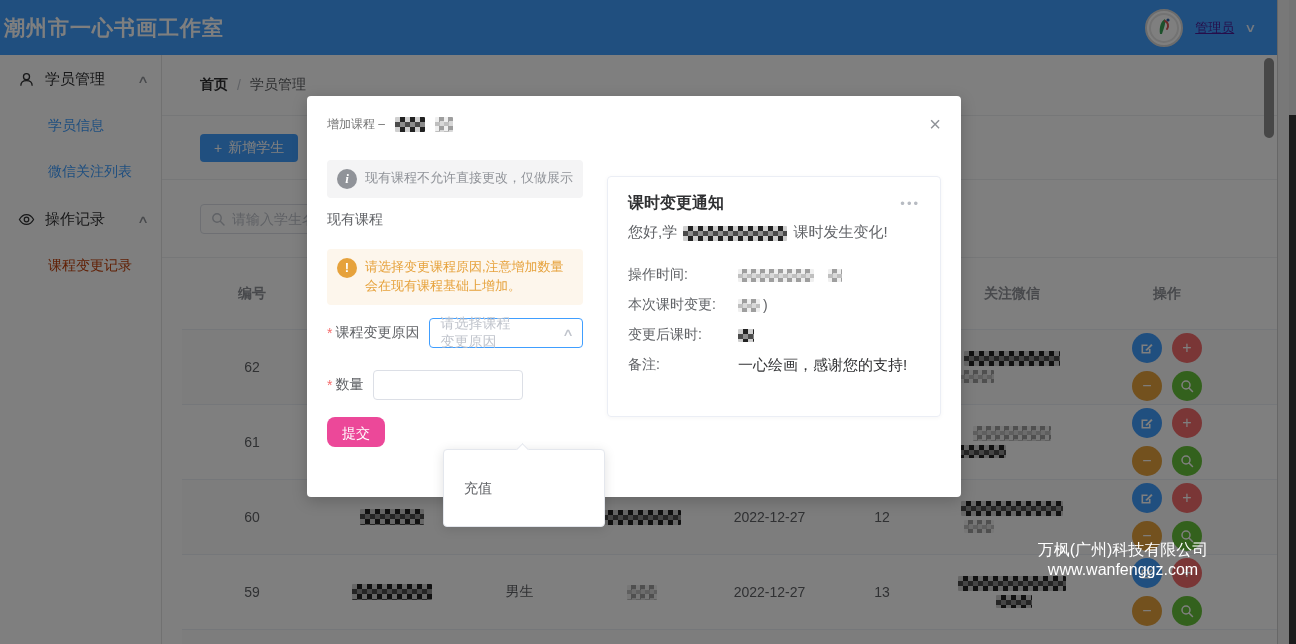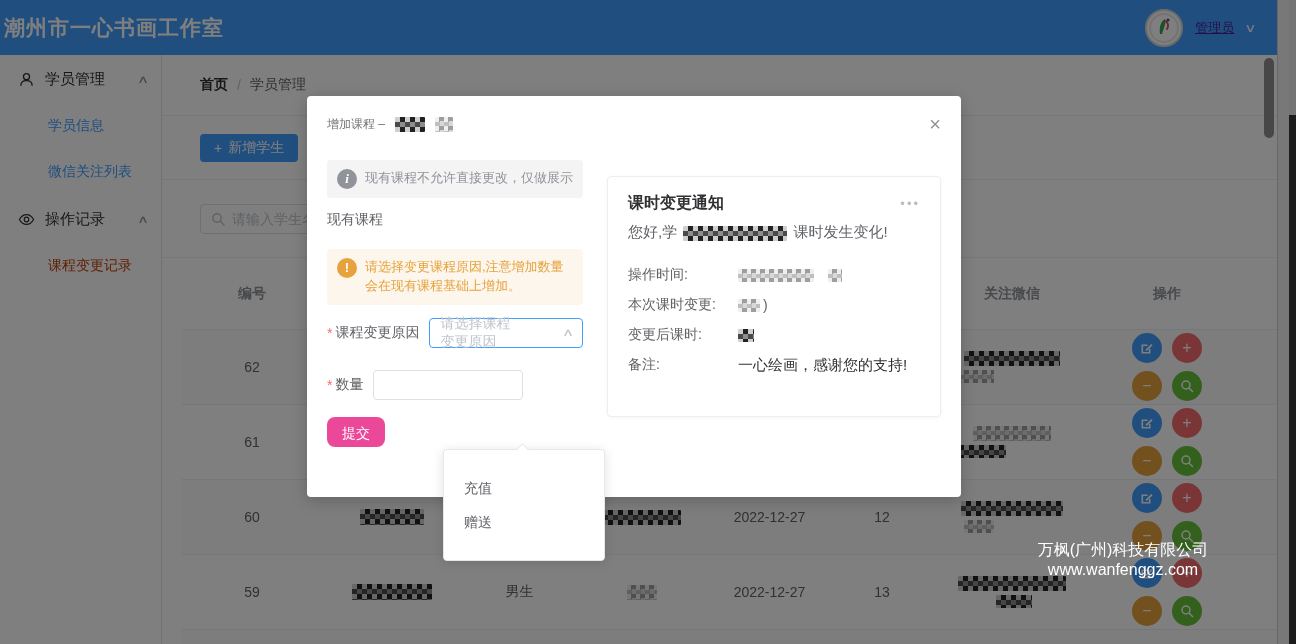--- a/index.html
+++ b/index.html
@@ -401,21 +401,20 @@
           <input class="inp qty" style="">
         </div>
 
         <div class="submit">
           <button class="btn-submit">提交</button>
         </div>
 
         <div class="dropdown">
           <div class="arrow"></div>
           <div class="dd-opt">充值</div>
-          <div class="dd-opt">赠送</div>
         </div>
       </div>
 
       <div class="notice-card">
         <div class="nc-head">
           <span class="nc-title">课时变更通知</span>
           <span class="nc-dots">•••</span>
         </div>
         <div class="nc-greet">
           <span>您好,学</span>

